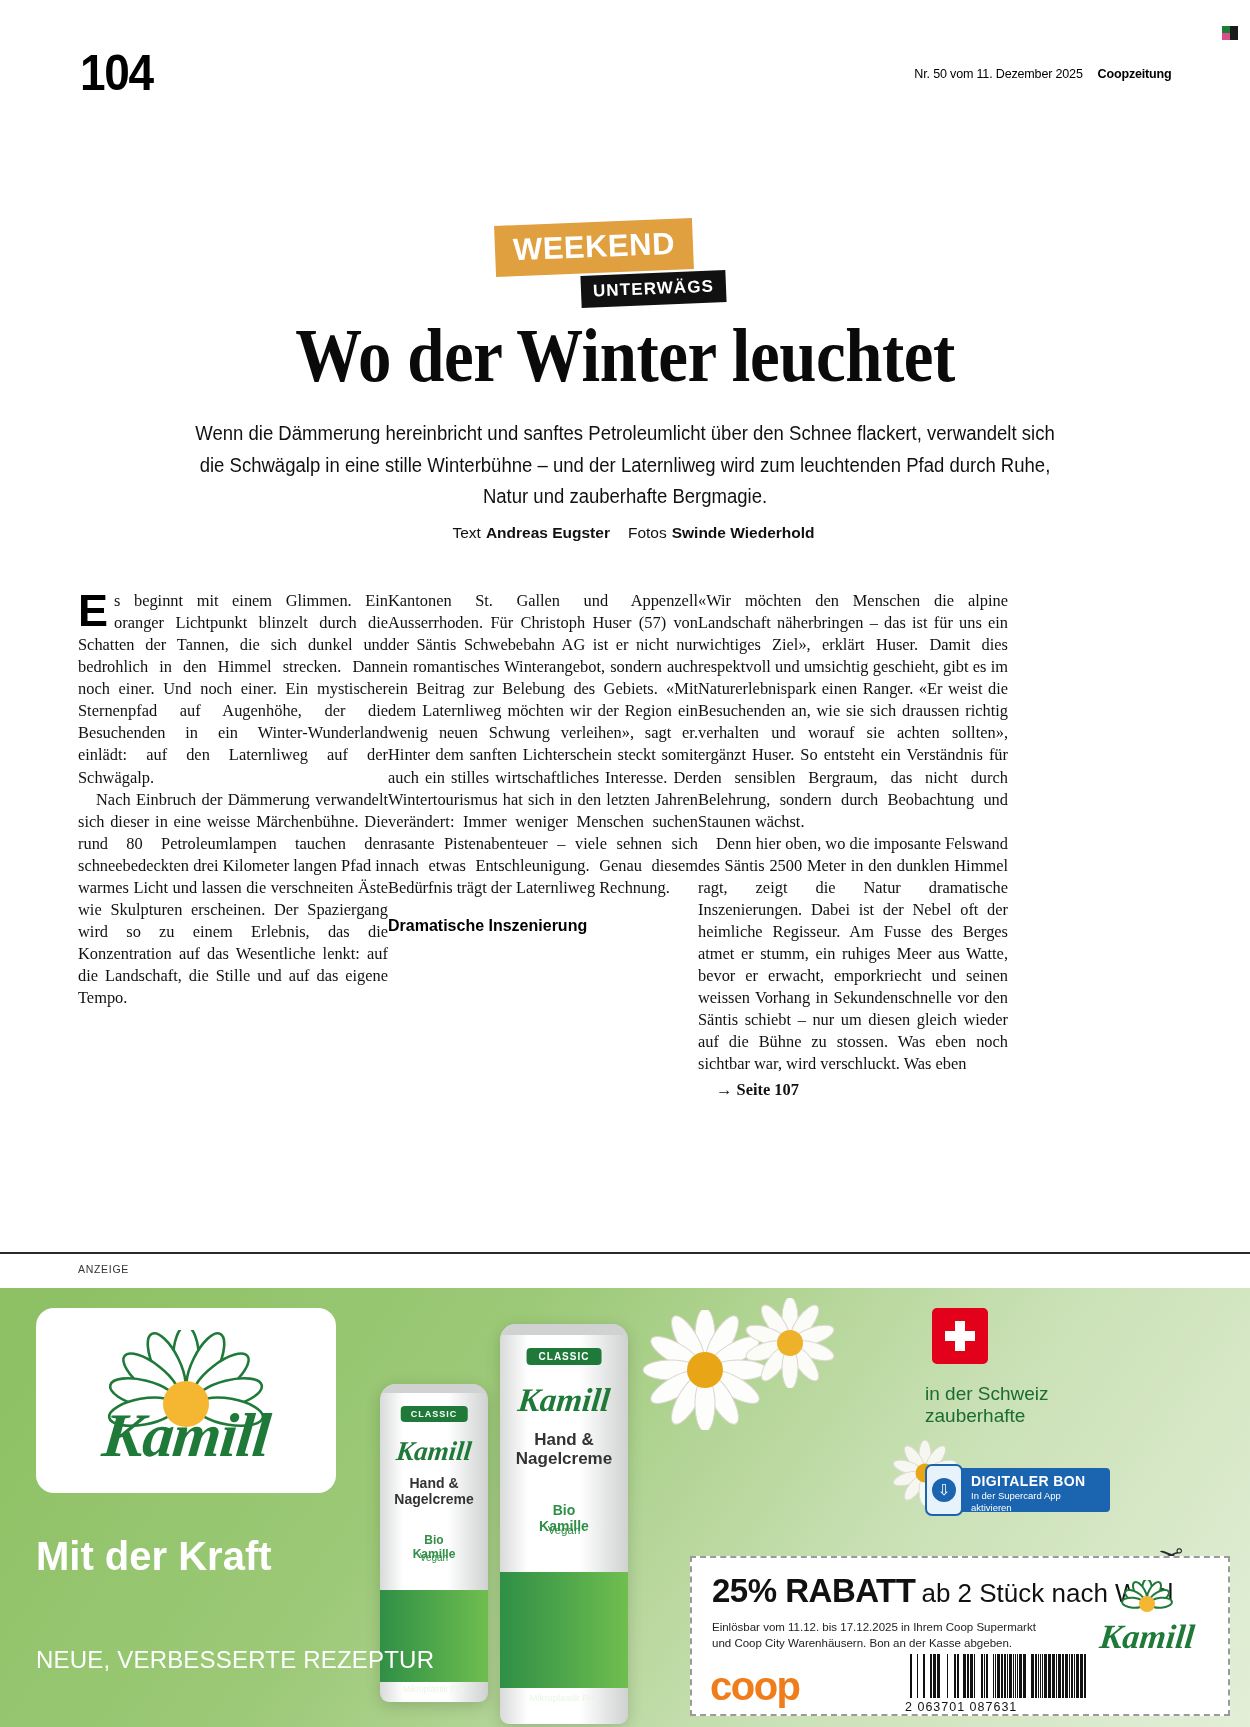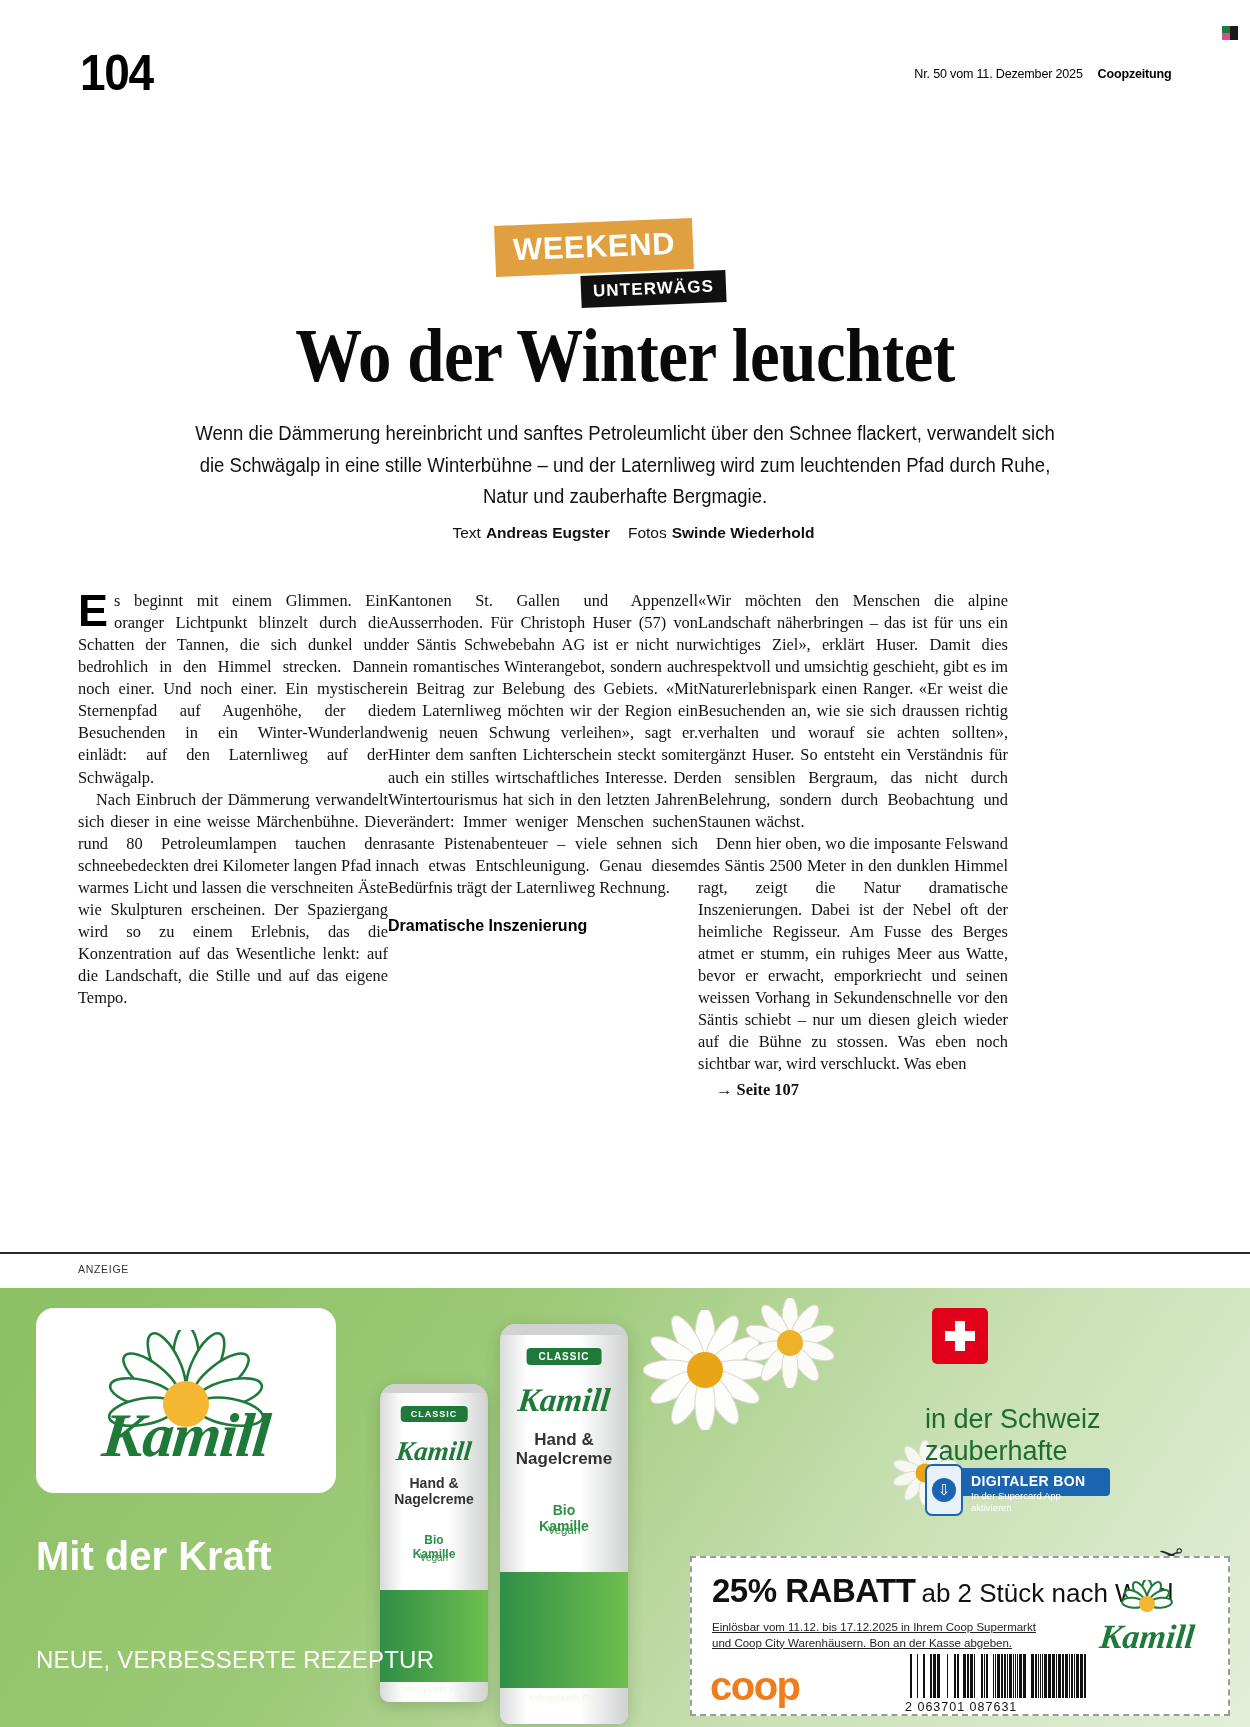--- a/index.html
+++ b/index.html
@@ -258,41 +258,40 @@
     width: 56px; height: 56px; background: #e2001a; border-radius: 5px;
   }
   .swiss-flag::before, .swiss-flag::after {
     content: ""; position: absolute; background: #fff;
   }
   .swiss-flag::before { left: 50%; top: 13px; width: 10px; height: 30px; margin-left: -5px; }
   .swiss-flag::after  { top: 50%; left: 13px; height: 10px; width: 30px; margin-top: -5px; }
   .claim {
     position: absolute; left: 925px; top: 95px;
     font-family: "Liberation Sans", sans-serif;
-    font-size: 27px; font-weight: normal;
+    font-size: 19px; font-weight: normal;
     line-height: 1.18;
     color: #1c6b33;
     white-space: nowrap;
-    margin-top: 21px;
   }
 
   
   .digibon { position: absolute; left: 925px; top: 180px; width: 185px; height: 44px; }
   .digibon .phone {
     position: absolute; left: 0; top: -4px; width: 38px; height: 52px;
     background: #e8f2fb; border: 2px solid #1a64b0; border-radius: 7px;
   }
   .digibon .phone .circ {
     position: absolute; left: 50%; top: 50%; transform: translate(-50%,-50%);
     width: 24px; height: 24px; border-radius: 50%; background: #1a64b0;
     color: #fff; font-family: "Liberation Sans", sans-serif;
     font-size: 15px; text-align: center; line-height: 24px;
   }
   .digibon .bar {
-    position: absolute; left: 32px; top: 0; width: 153px; height: 28px;
+    position: absolute; left: 32px; top: 0; width: 153px; height: 44px;
     background: #1a64b0; border-radius: 4px; padding: 5px 8px 0 14px;
     color: #fff; font-family: "Liberation Sans", sans-serif;
   }
   .digibon .bar .l1 { font-weight: bold; font-size: 14px; letter-spacing: .4px; }
   .digibon .bar .l2 { font-size: 9.5px; line-height: 1.25; margin-top: 1px; }
 
   
   .coupon {
     position: absolute; left: 690px; top: 268px;
     width: 540px; height: 160px;
@@ -311,21 +310,20 @@
     color: #111;
     white-space: nowrap;
   }
   .coupon-title .pct { font-weight: bold; font-size: 33px; letter-spacing: -0.5px; }
   .coupon-title .rest { font-size: 26px; margin-left: 6px; }
   .coupon-terms {
     position: absolute; left: 20px; top: 62px;
     font-family: "Liberation Sans", sans-serif;
     font-size: 11.5px; line-height: 1.35; color: #222;
     width: 360px;
-    text-decoration: underline;
   }
   .coop-logo {
     position: absolute; left: 18px; top: 108px;
     font-family: "Liberation Sans", sans-serif;
     font-weight: bold; font-size: 40px;
     color: #f07d1b; letter-spacing: -1.5px;
     line-height: 1;
   }
   .barcode { position: absolute; left: 218px; top: 96px; width: 190px; height: 44px; display: flex; gap: 1px; }
   .barcode i { display: block; background: #111; height: 100%; }

